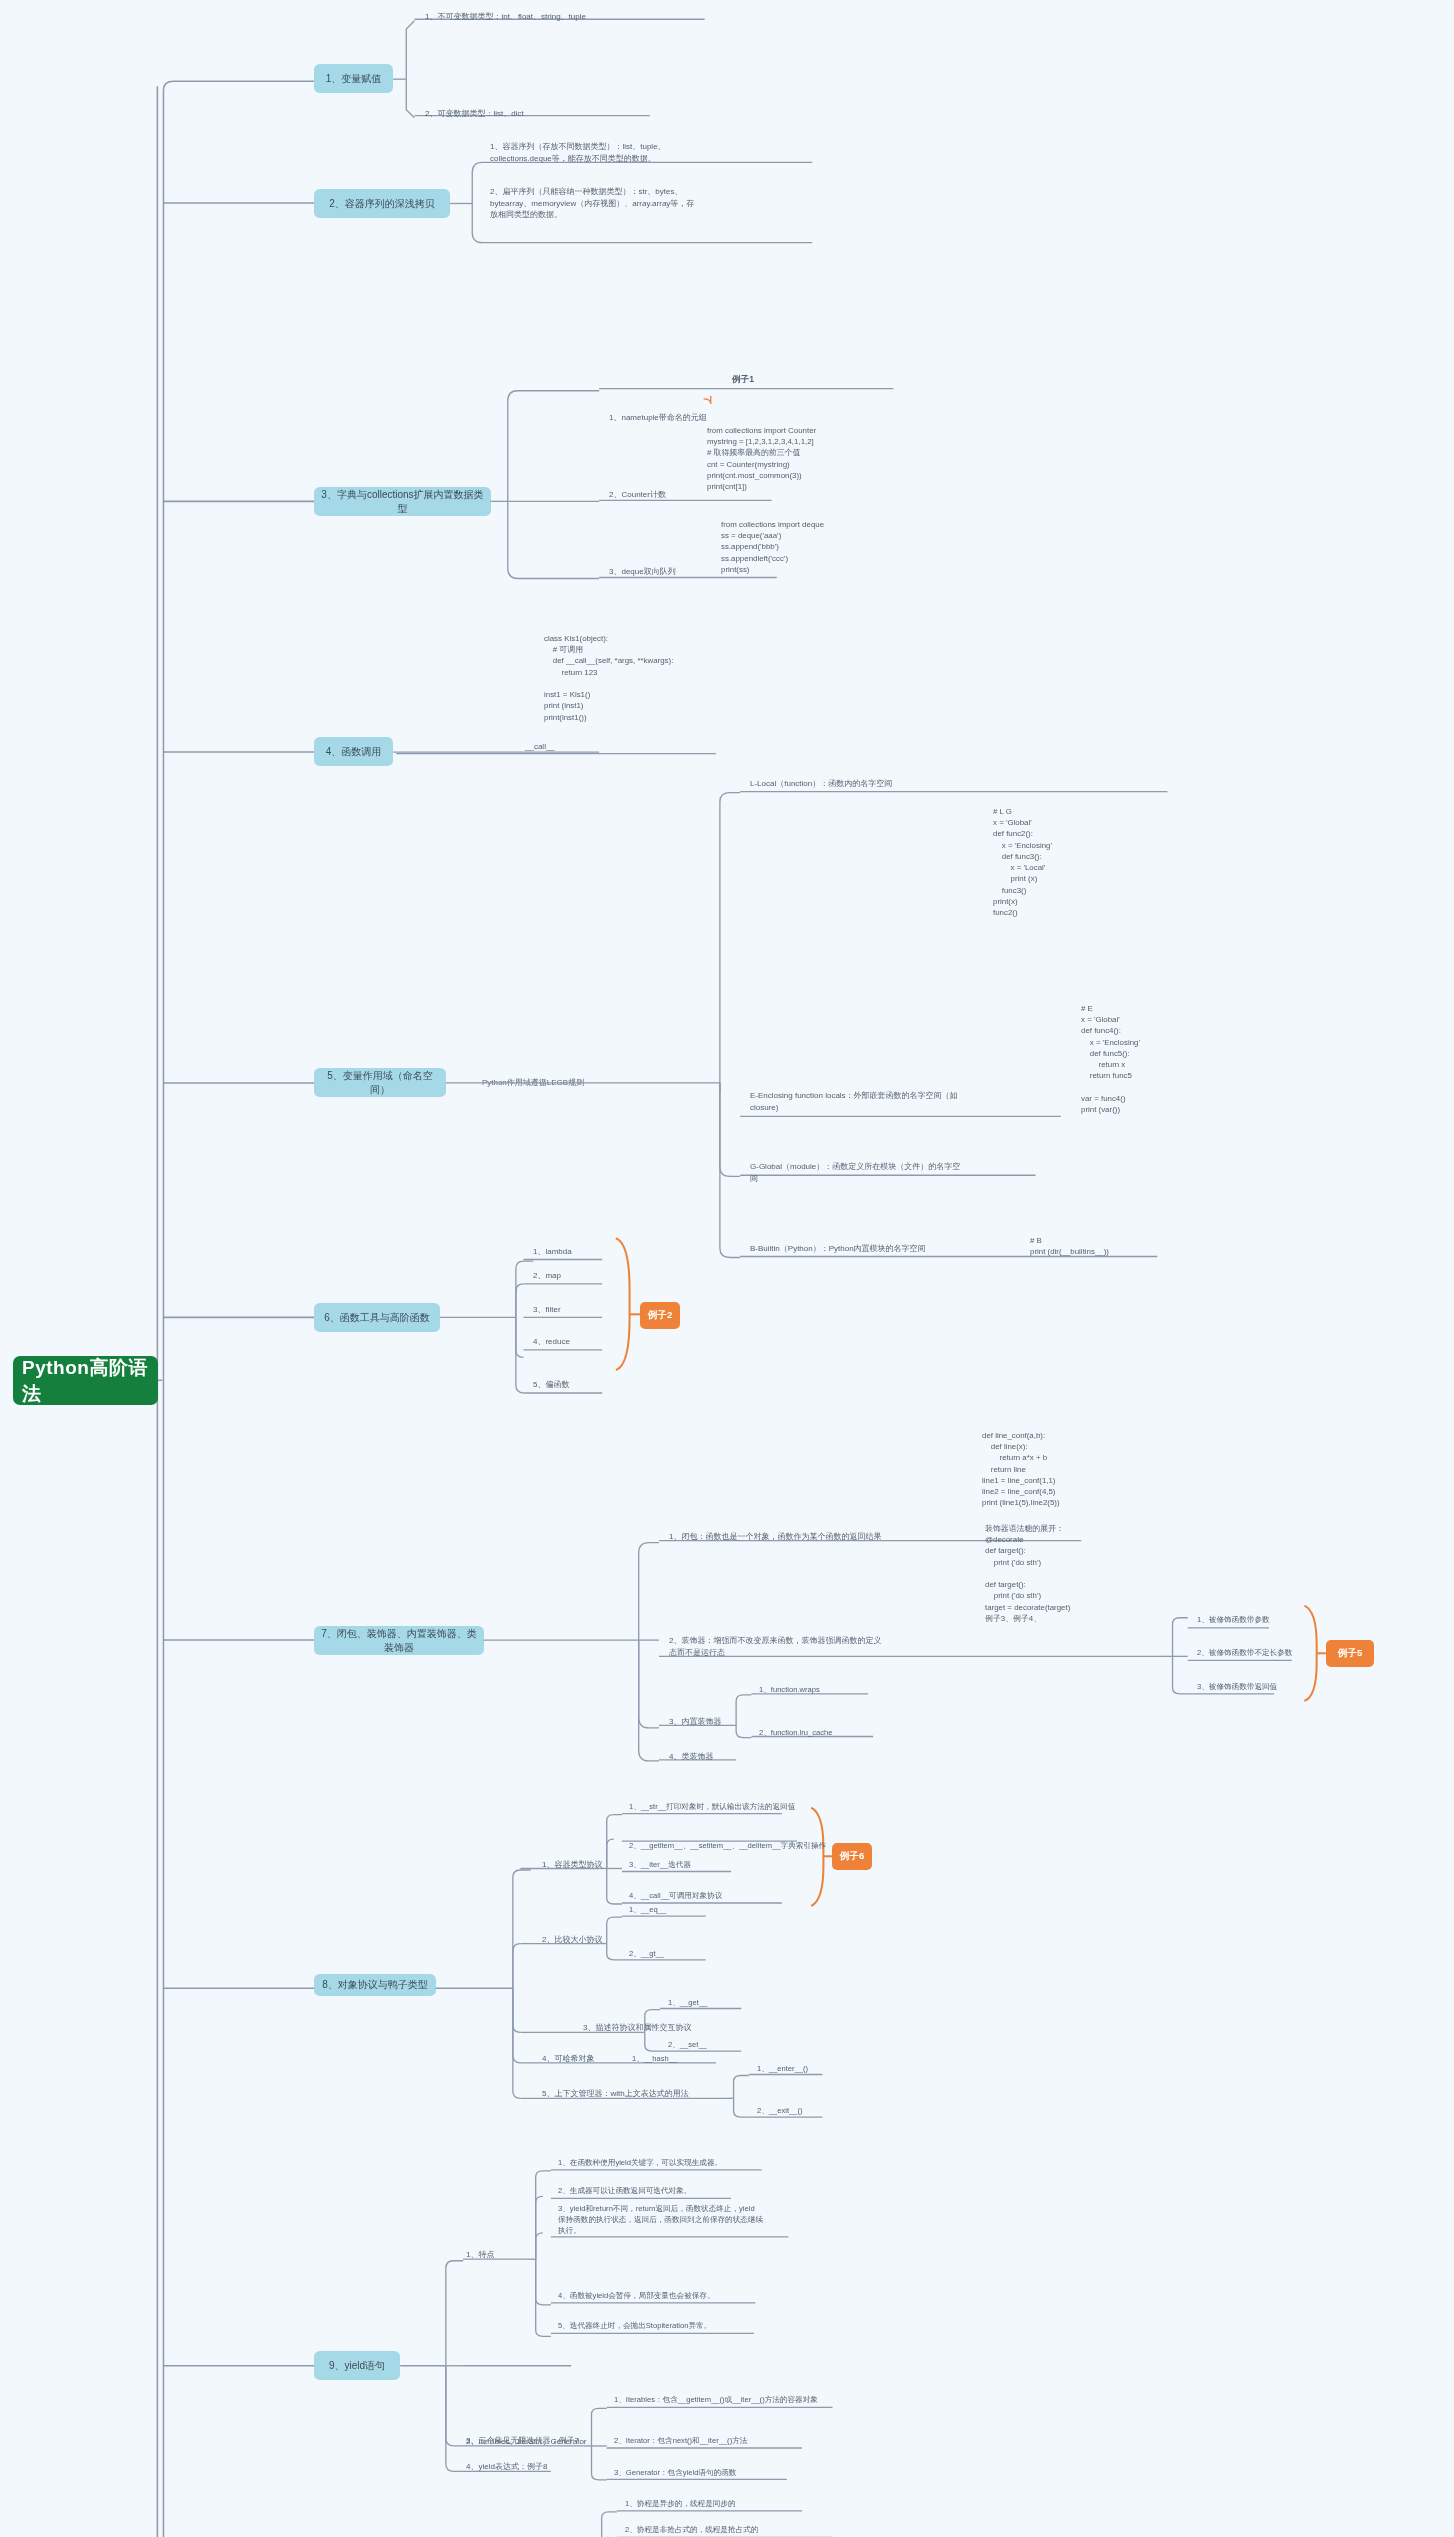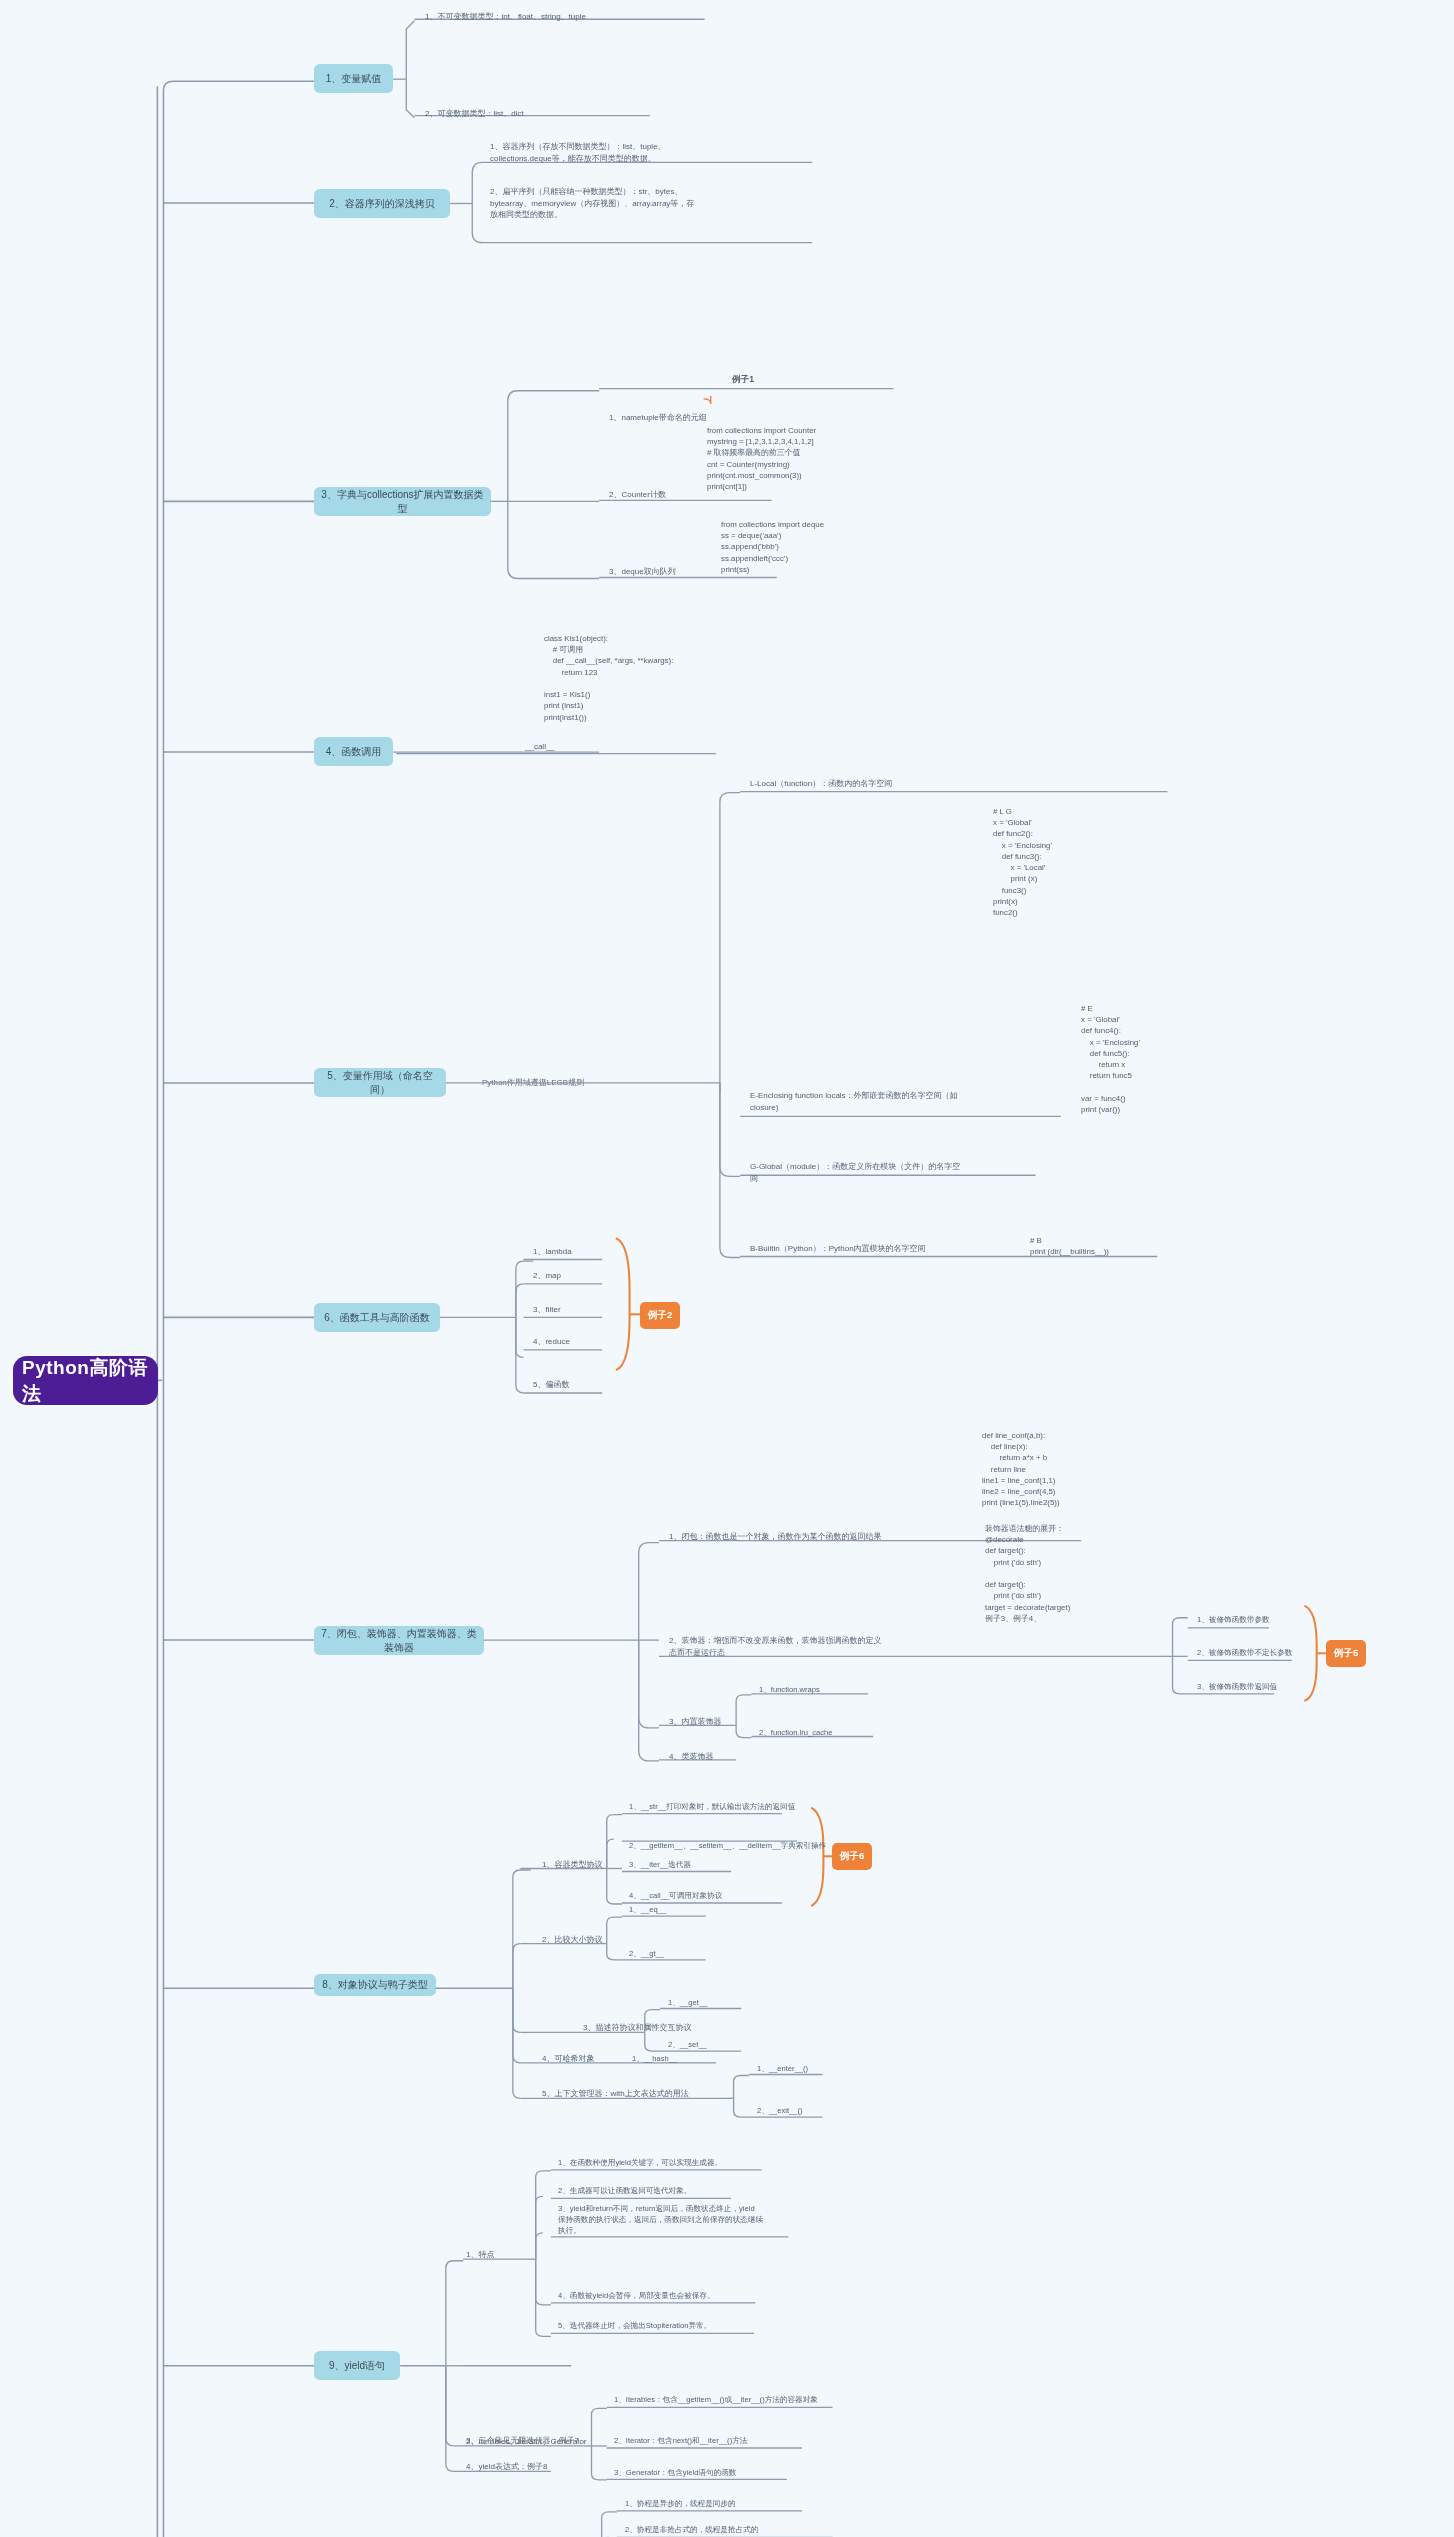--- a/index.html
+++ b/index.html
@@ -11,22 +11,22 @@
     position:relative;
     overflow:hidden;
   }
   #canvas{position:absolute;left:0;top:0;width:1455px;height:2789px;}
   svg.wires{position:absolute;left:0;top:0;width:1455px;height:2789px;pointer-events:none;}
 
   .node{position:absolute;box-sizing:border-box;}
 
   
   .root{
-    background:#4c1d95;color:#ffffff;
-    border-radius:14px;
+    background:#15803d;color:#ffffff;
+    border-radius:7px;
     font-size:19px;font-weight:bold;
     display:flex;align-items:center;justify-content:center;
     letter-spacing:0.5px;
     padding:0 9px;
   }
   
   .l1{
     background:#a6d9e8;color:#3d4a58;
     border-radius:5.6px;
     font-size:10px;
@@ -293,21 +293,21 @@
 def target():
     print ('do sth')
 
 def target():
     print ('do sth')
 target = decorate(target)
 例子3、例子4、</div>
   <div class="node leaf sm" style="left:1197px;top:1614px;width:162px;">1、被修饰函数带参数</div>
   <div class="node leaf sm" style="left:1197px;top:1647px;width:162px;">2、被修饰函数带不定长参数</div>
   <div class="node leaf sm" style="left:1197px;top:1681px;width:162px;">3、被修饰函数带返回值</div>
-  <div class="node chip" style="left:1326px;top:1640px;width:40px;height:27px;">例子5</div>
+  <div class="node chip" style="left:1326px;top:1640px;width:48px;height:27px;">例子5</div>
 
   <div class="node leaf" style="left:669px;top:1716px;width:112px;">3、内置装饰器</div>
   <div class="node leaf sm" style="left:759px;top:1684px;width:152px;">1、function.wraps</div>
   <div class="node leaf sm" style="left:759px;top:1727px;width:152px;">2、function.lru_cache</div>
 
   <div class="node leaf" style="left:669px;top:1751px;width:112px;">4、类装饰器</div>
 
   <div class="node l1" style="left:314px;top:1974px;width:122px;height:22px;">8、对象协议与鸭子类型</div>
   <svg class="wires" viewBox="0 0 2866 5496">
     <g fill="none" stroke="#8e9bad" stroke-width="2.6">

